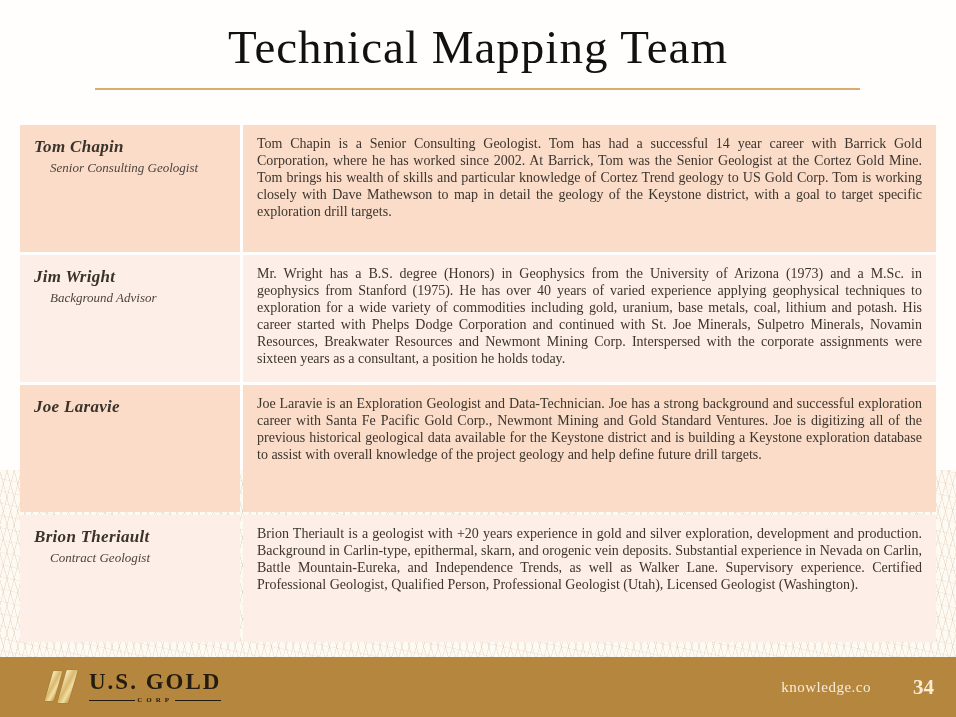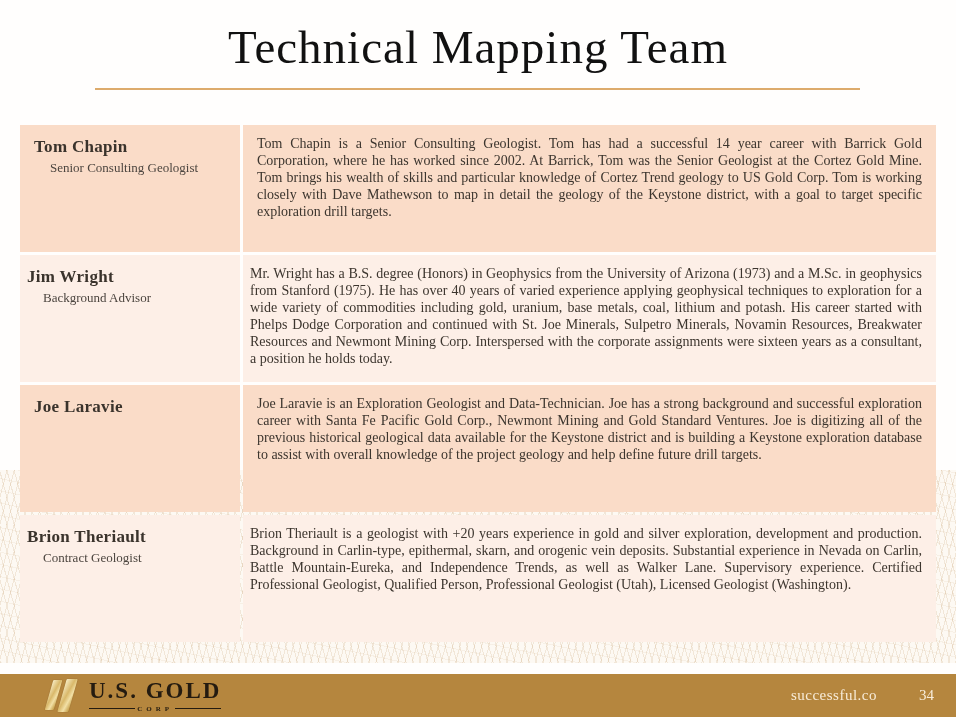--- a/index.html
+++ b/index.html
@@ -52,26 +52,27 @@
     gap: 3px;
   }
   .team-row {
     display: flex;
     gap: 3px;
     min-height: 127px;
   }
   .team-row .cell-name,
   .team-row .cell-bio { background: #fadcc8; }
   .team-row.alt .cell-name,
-  .team-row.alt .cell-bio { background: #fdefe7; padding-left: 7px; }
+  .team-row.alt .cell-bio { background: #fdefe7; }
 
   .cell-name {
     width: 220px;
     flex: 0 0 220px;
     padding: 12px 10px 10px 14px;
+    font-style: italic;
   }
   .member-name {
     font-size: 17px;
     font-weight: 700;
     color: #3a332c;
     letter-spacing: 0.3px;
   }
   .member-title {
     font-size: 13px;
     color: #4c453f;
@@ -83,21 +84,21 @@
     padding: 10px 14px 10px 14px;
     font-size: 14px;
     line-height: 17px;
     color: #3c352e;
     text-align: justify;
   }
 
   .footer-bar {
     position: absolute;
     left: 0; right: 0; bottom: 0;
-    height: 43px;
+    height: 60px;
     background: #b5863e;
     z-index: 3;
     display: flex;
     align-items: center;
   }
   .logo {
     display: flex;
     align-items: center;
     margin-left: 46px;
     gap: 9px;
@@ -149,22 +150,23 @@
     gap: 42px;
   }
   .site-link {
     font-size: 15px;
     color: #f8ecd9;
     letter-spacing: 0.5px;
     text-decoration: none;
     cursor: pointer;
   }
   .page-number {
-    font-size: 15px;
+    font-size: 21px;
     color: #f8ecd9;
+    font-weight: bold;
   }
 </style>
 </head>
 <body>
 
 <div class="mesh-pattern"></div>
 
 <h1 class="slide-title">Technical Mapping Team</h1>
 <div class="title-underline"></div>
 
@@ -212,16 +214,16 @@
     <div class="logo-text">
       <div class="logo-name">U.S. GOLD</div>
       <div class="logo-sub">
         <span class="rule"></span>
         <span class="corp">CORP</span>
         <span class="rule"></span>
       </div>
     </div>
   </div>
   <div class="footer-right">
-    <a class="site-link">successful.co</a>
+    <a class="site-link">knowledge.co</a>
     <span class="page-number">34</span>
   </div>
 </div>
 
 </body></html>

